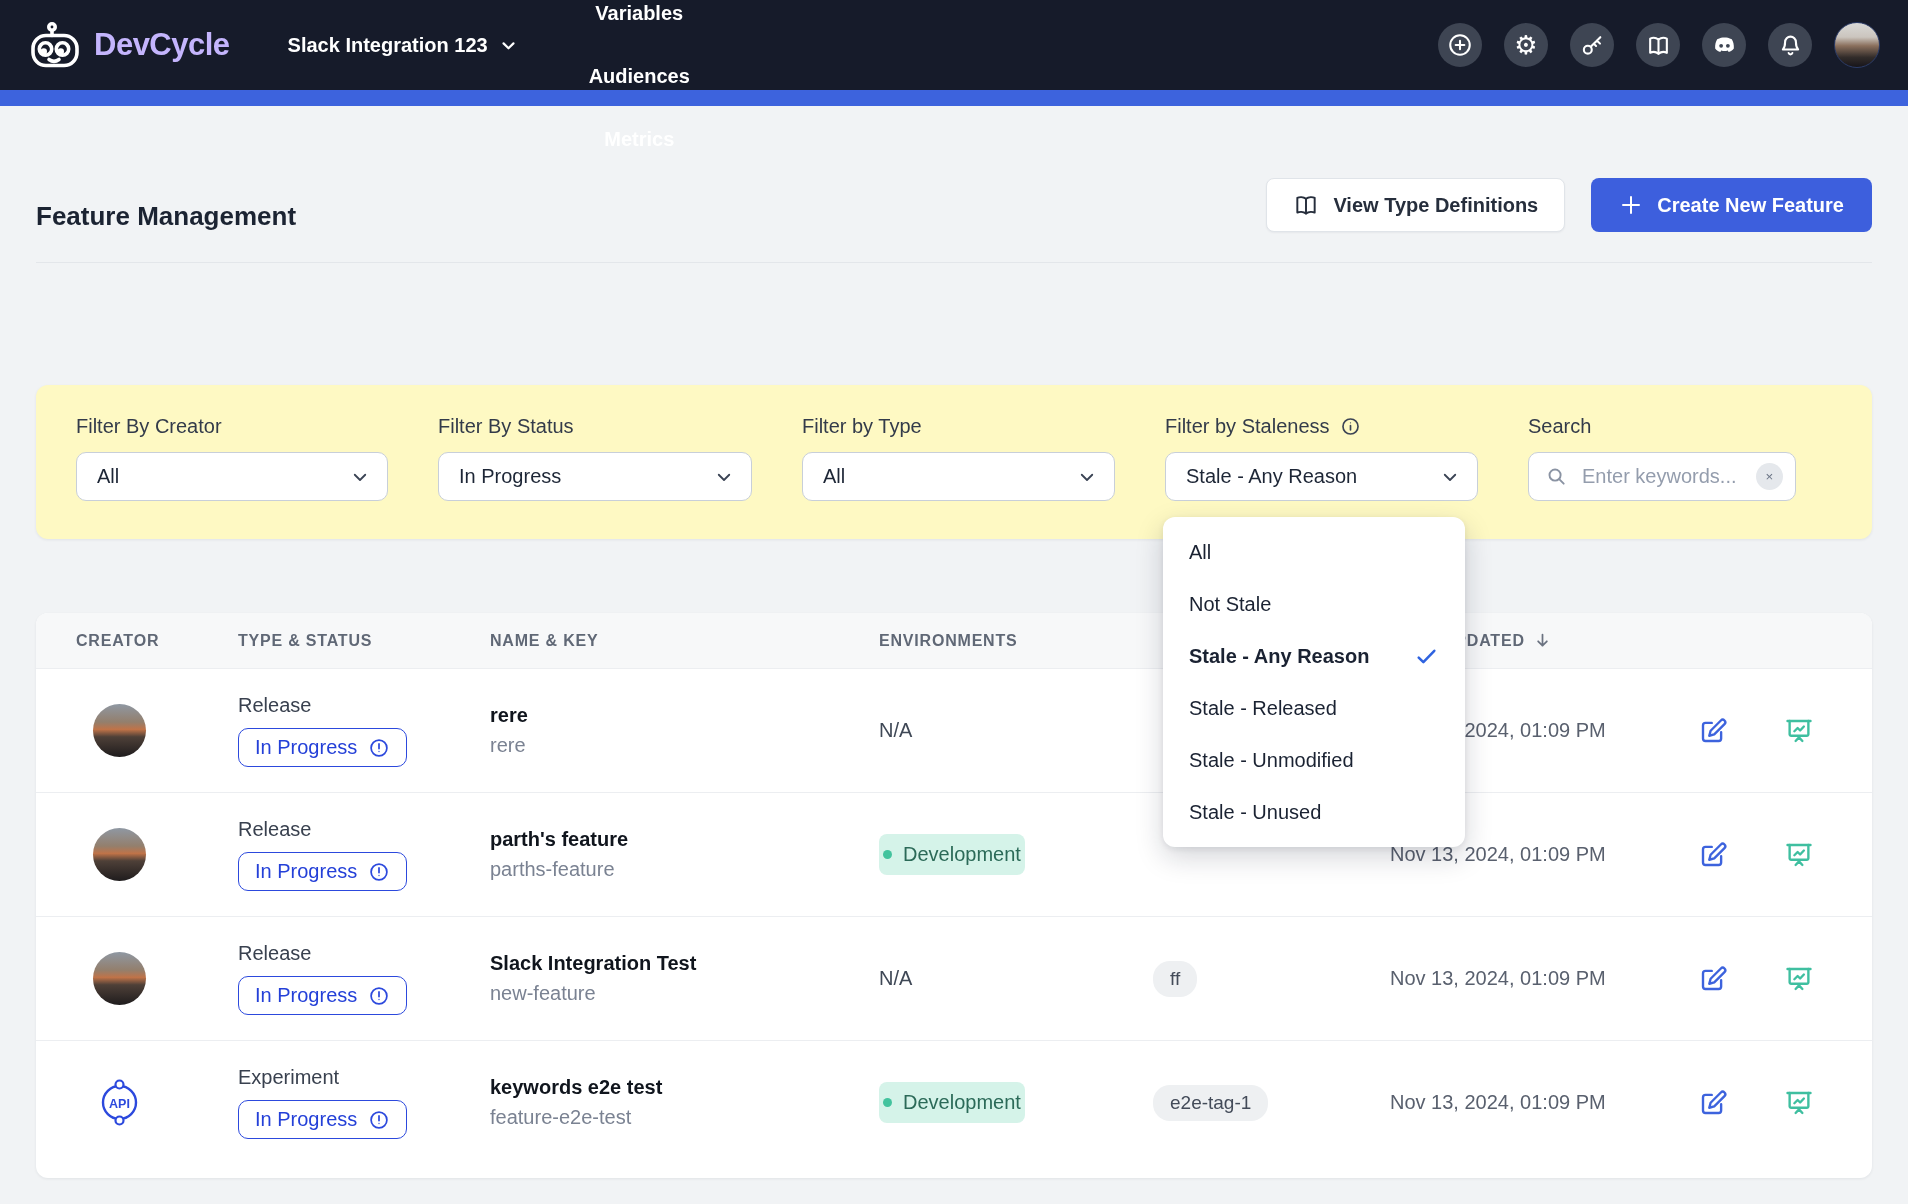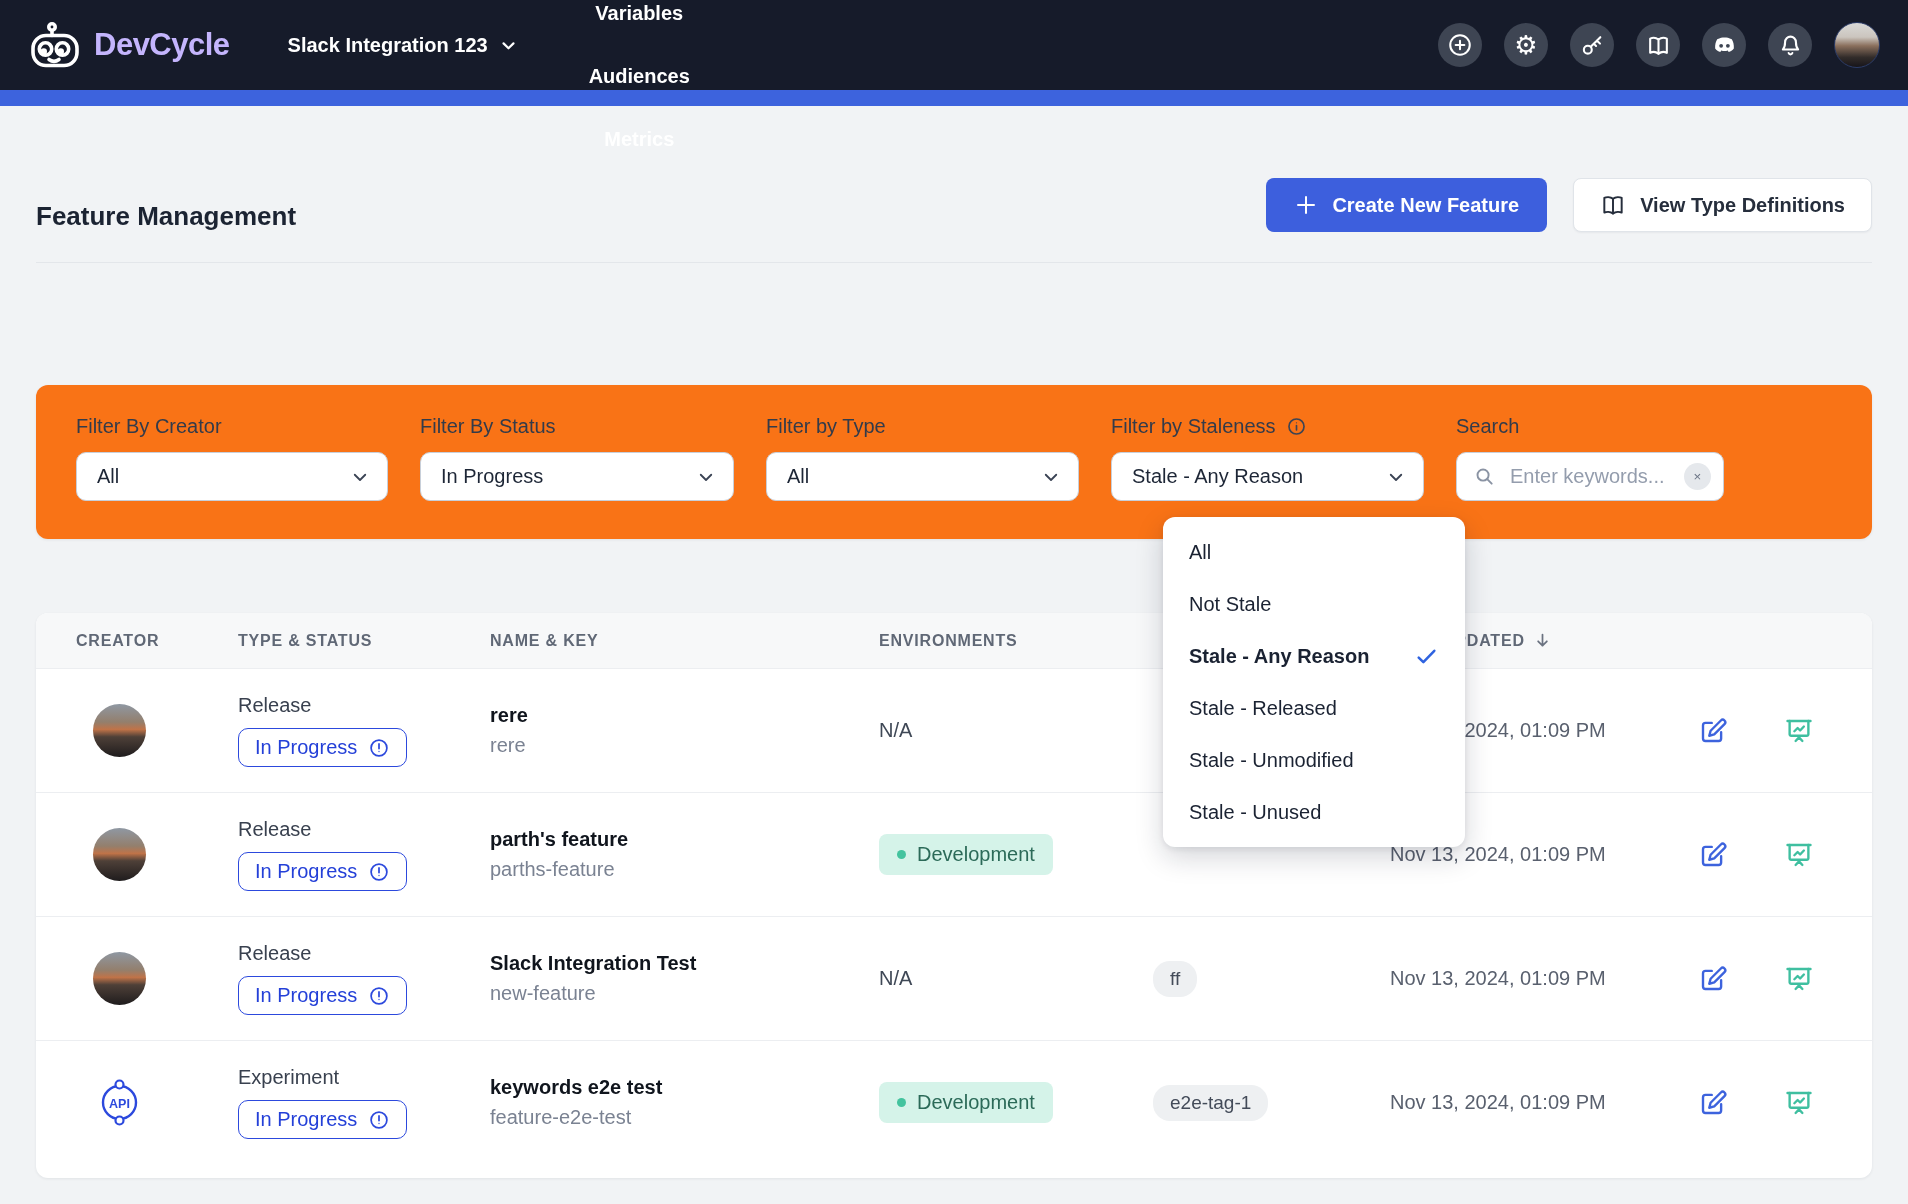--- a/index.html
+++ b/index.html
@@ -56,24 +56,24 @@
   .btn-secondary {
     background:#fff; color:#262e3c; border:1px solid #e0e4e9;
     padding:0 26px; box-shadow:0 1px 2px rgba(16,24,40,.05);
   }
   .btn-primary {
     background:#3d5fdd; color:#fff; border:none; padding:0 28px;
   }
 
   
   .filter-card {
-    margin:122px 36px 0; background:#f97316; border-radius:12px;
+    margin:122px 36px 0; background:#fef9c3; border-radius:12px;
     box-shadow:0 1px 3px rgba(16,24,40,.07);
     padding:30px 40px 38px;
-    display:flex; gap:32px;
+    display:flex; gap:50px;
   }
   .filter-group { display:flex; flex-direction:column; }
   .filter-label { font-size:20px; font-weight:500; color:#333b4a;
                   margin-bottom:14px; display:flex; align-items:center; gap:10px; }
   .select {
     height:49px; border:1px solid #c8cfd9; border-radius:10px; background:#fff;
     display:flex; align-items:center; justify-content:space-between;
     padding:0 18px 0 20px; font-size:20px; color:#1d2636; cursor:pointer;
   }
   .w-creator { width:312px; } .w-status { width:314px; }
@@ -135,21 +135,21 @@
   .status-badge {
     margin-top:11px; display:inline-flex; align-items:center; gap:11px;
     border:1.5px solid #2c49dd; border-radius:10px; padding:7px 16px;
     color:#2440d8; font-size:20px; font-weight:500; cursor:pointer; width:max-content;
   }
   .cell-name { font-size:20px; font-weight:700; color:#10151d; }
   .cell-key { font-size:20px; color:#7a8292; margin-top:7px; }
   .na-text { font-size:20px; color:#3f4856; }
   .env-badge {
     display:inline-flex; align-items:center; gap:11px;
-    background:#d5f3e9; border-radius:8px; padding:9px 18px;
+    background:#d5f3e9; border-radius:8px; padding:9px 4px;
     font-size:20px; color:#2b6a58; width:max-content;
   }
   .env-dot { width:9px; height:9px; border-radius:50%; background:#43c39e; }
   .tag-pill {
     display:inline-block; background:#eef0f2; border-radius:17px;
     padding:7px 17px; font-size:19px; color:#434b59; width:max-content;
   }
   .cell-updated { font-size:20px; color:#59606e; }
   .cell-actions { display:flex; align-items:center; gap:56px; justify-content:flex-start; padding-left:8px; }
   .action-icon { cursor:pointer; display:flex; }
@@ -242,36 +242,36 @@
         </span>
       </div>
       <div class="nav-avatar"></div>
     </div>
   </div>
   <div class="accent-bar"></div>
 
   <div class="page-header">
     <div class="page-title">Feature Management</div>
     <div class="header-actions">
-      <button class="btn btn-primary">
-        <span>
-          <svg width="24" height="24" viewBox="0 0 24 24" fill="none" stroke="#fff" stroke-width="2" stroke-linecap="round">
-              <path d="M12 4v16M4 12h16"></path>
-            </svg>
-        </span>
-        <span>Create New Feature</span>
-      </button>
       <button class="btn btn-secondary">
         <span>
           <svg width="26" height="26" viewBox="0 0 24 24" fill="none" stroke="#262e3c" stroke-width="1.8" stroke-linecap="round" stroke-linejoin="round">
               <path d="M12 6.2C9.6 4.4 6 4.4 4 5.4V19c2-1 5.6-1 8 .8 2.4-1.8 6-1.8 8-.8V5.4c-2-1-5.6-1-8 .8z"></path>
               <path d="M12 6.2v13.6"></path>
             </svg>
         </span>
         <span>View Type Definitions</span>
+      </button>
+      <button class="btn btn-primary">
+        <span>
+          <svg width="24" height="24" viewBox="0 0 24 24" fill="none" stroke="#fff" stroke-width="2" stroke-linecap="round">
+              <path d="M12 4v16M4 12h16"></path>
+            </svg>
+        </span>
+        <span>Create New Feature</span>
       </button>
     </div>
   </div>
 
   <div class="filter-card">
     <div class="filter-group">
       <div class="filter-label">Filter By Creator</div>
       <div class="select w-creator">
         <span>All</span>
         <span>

